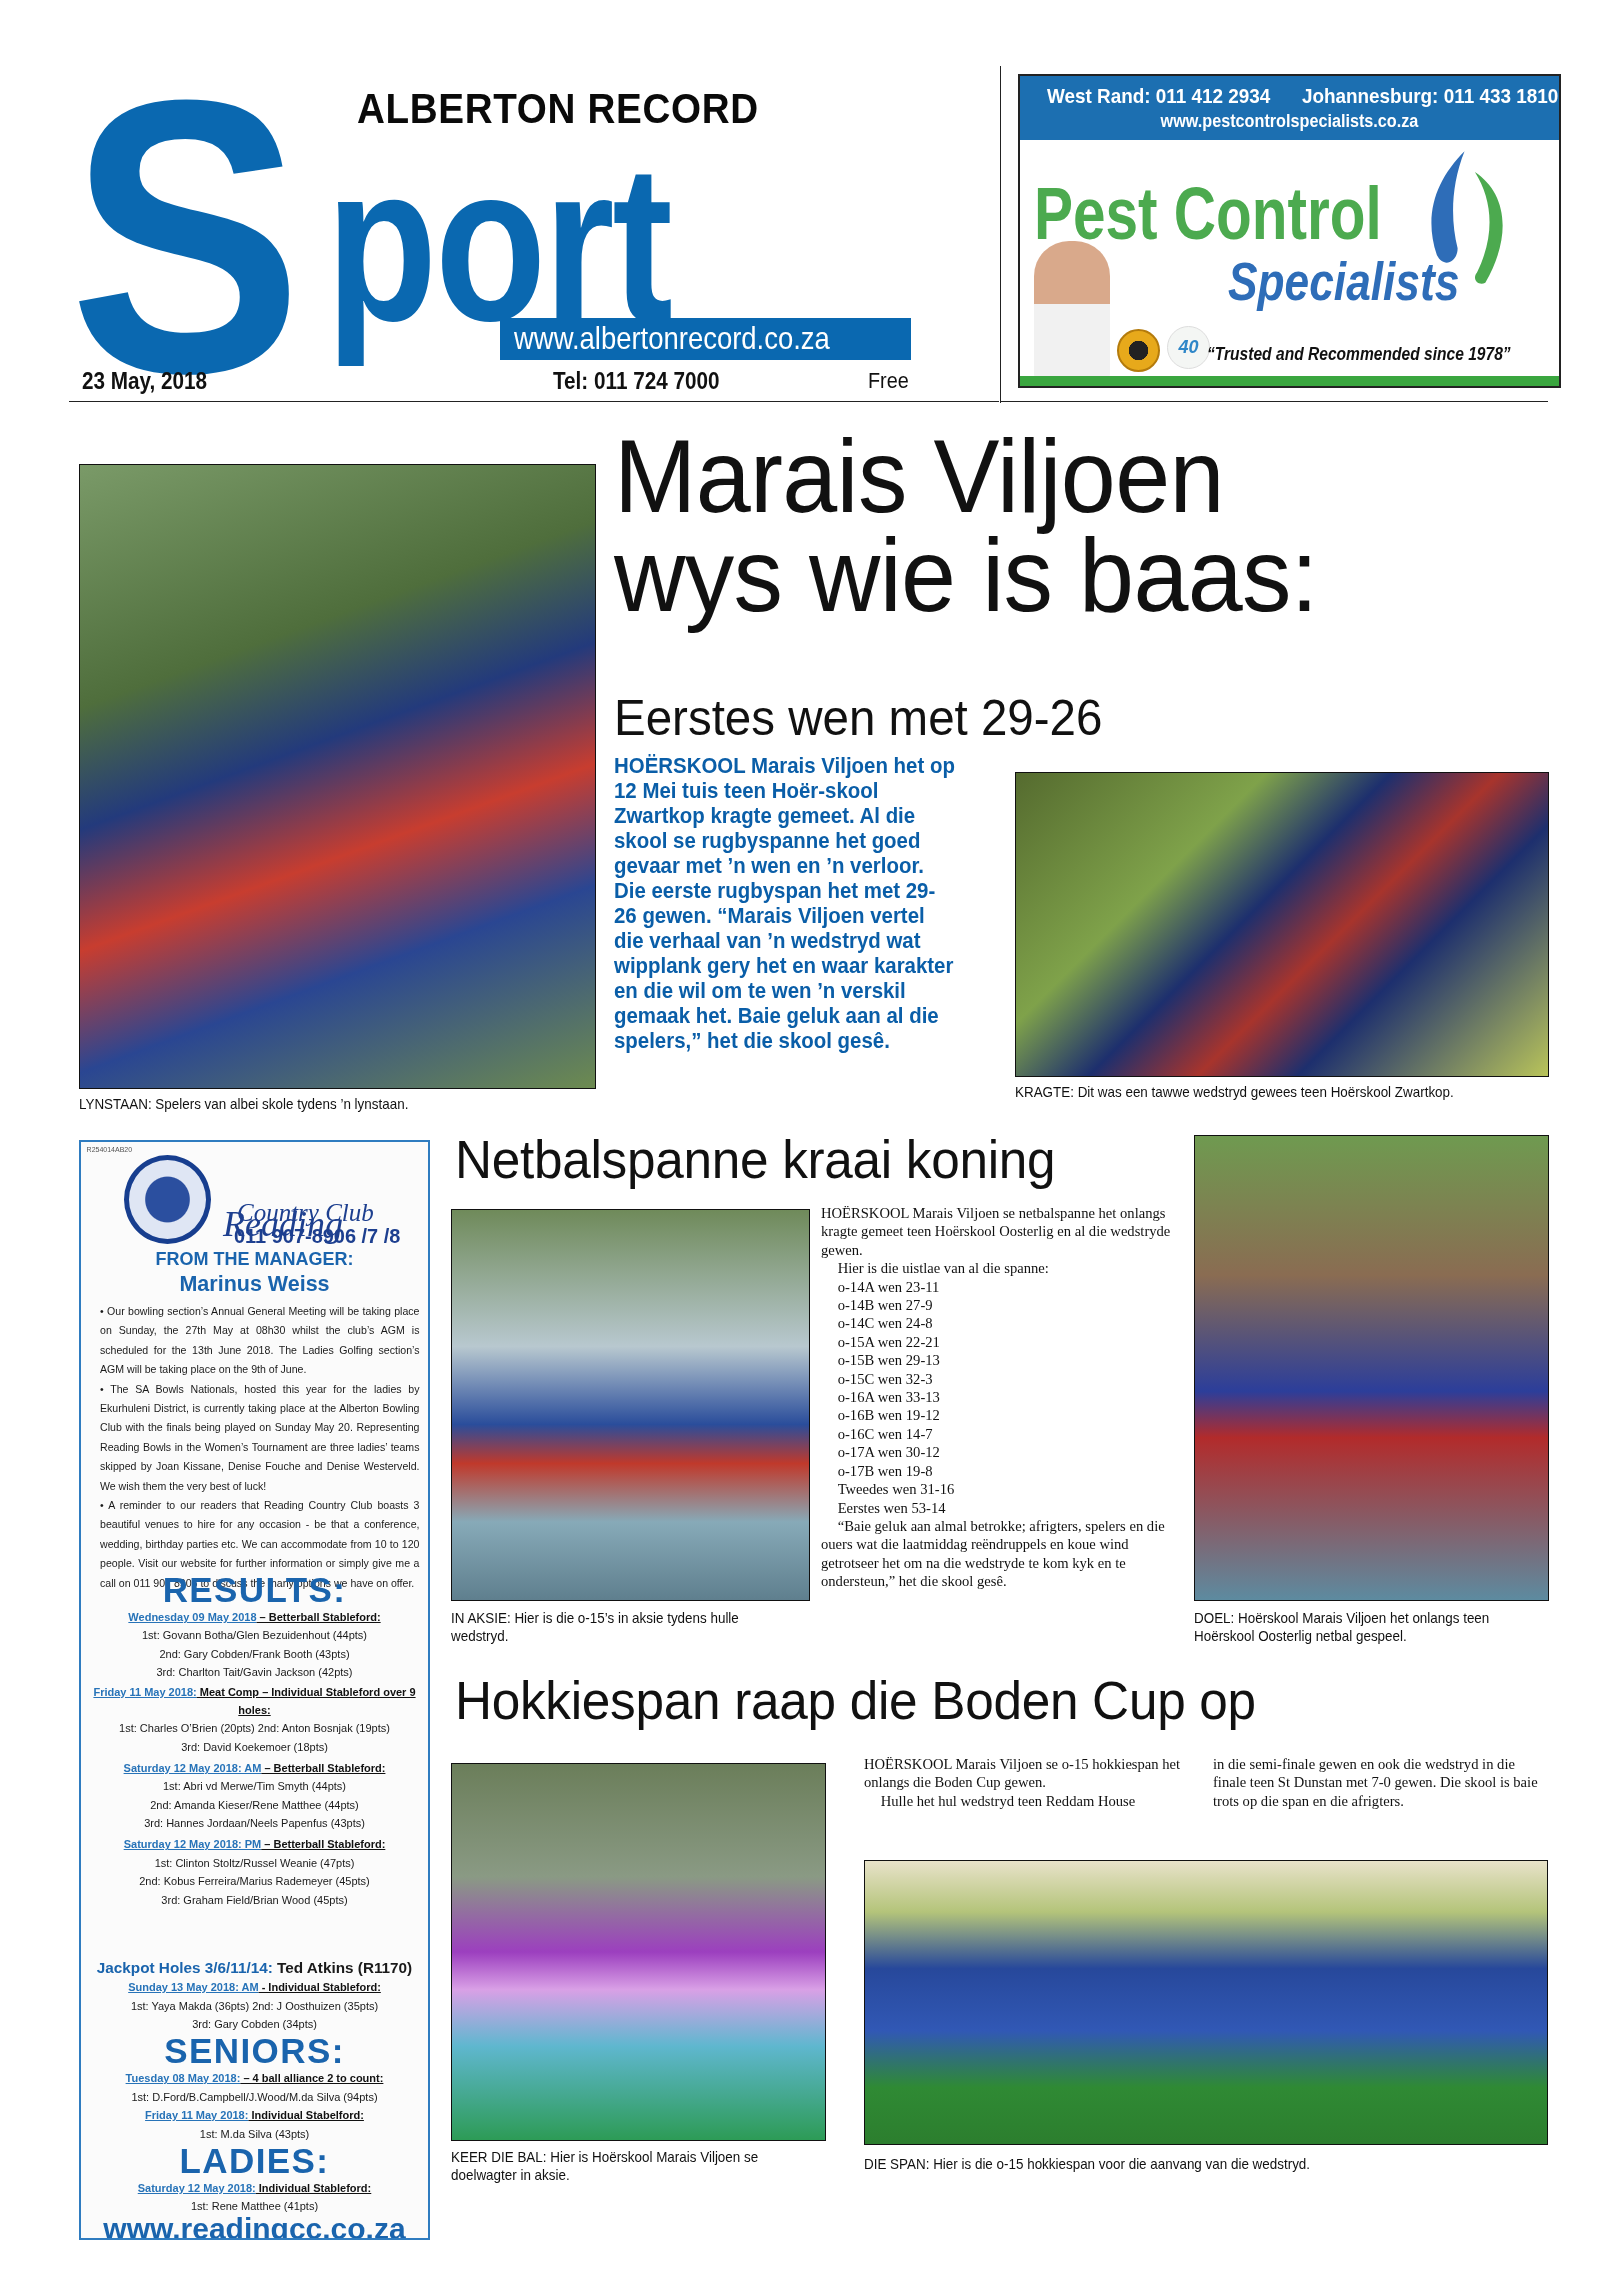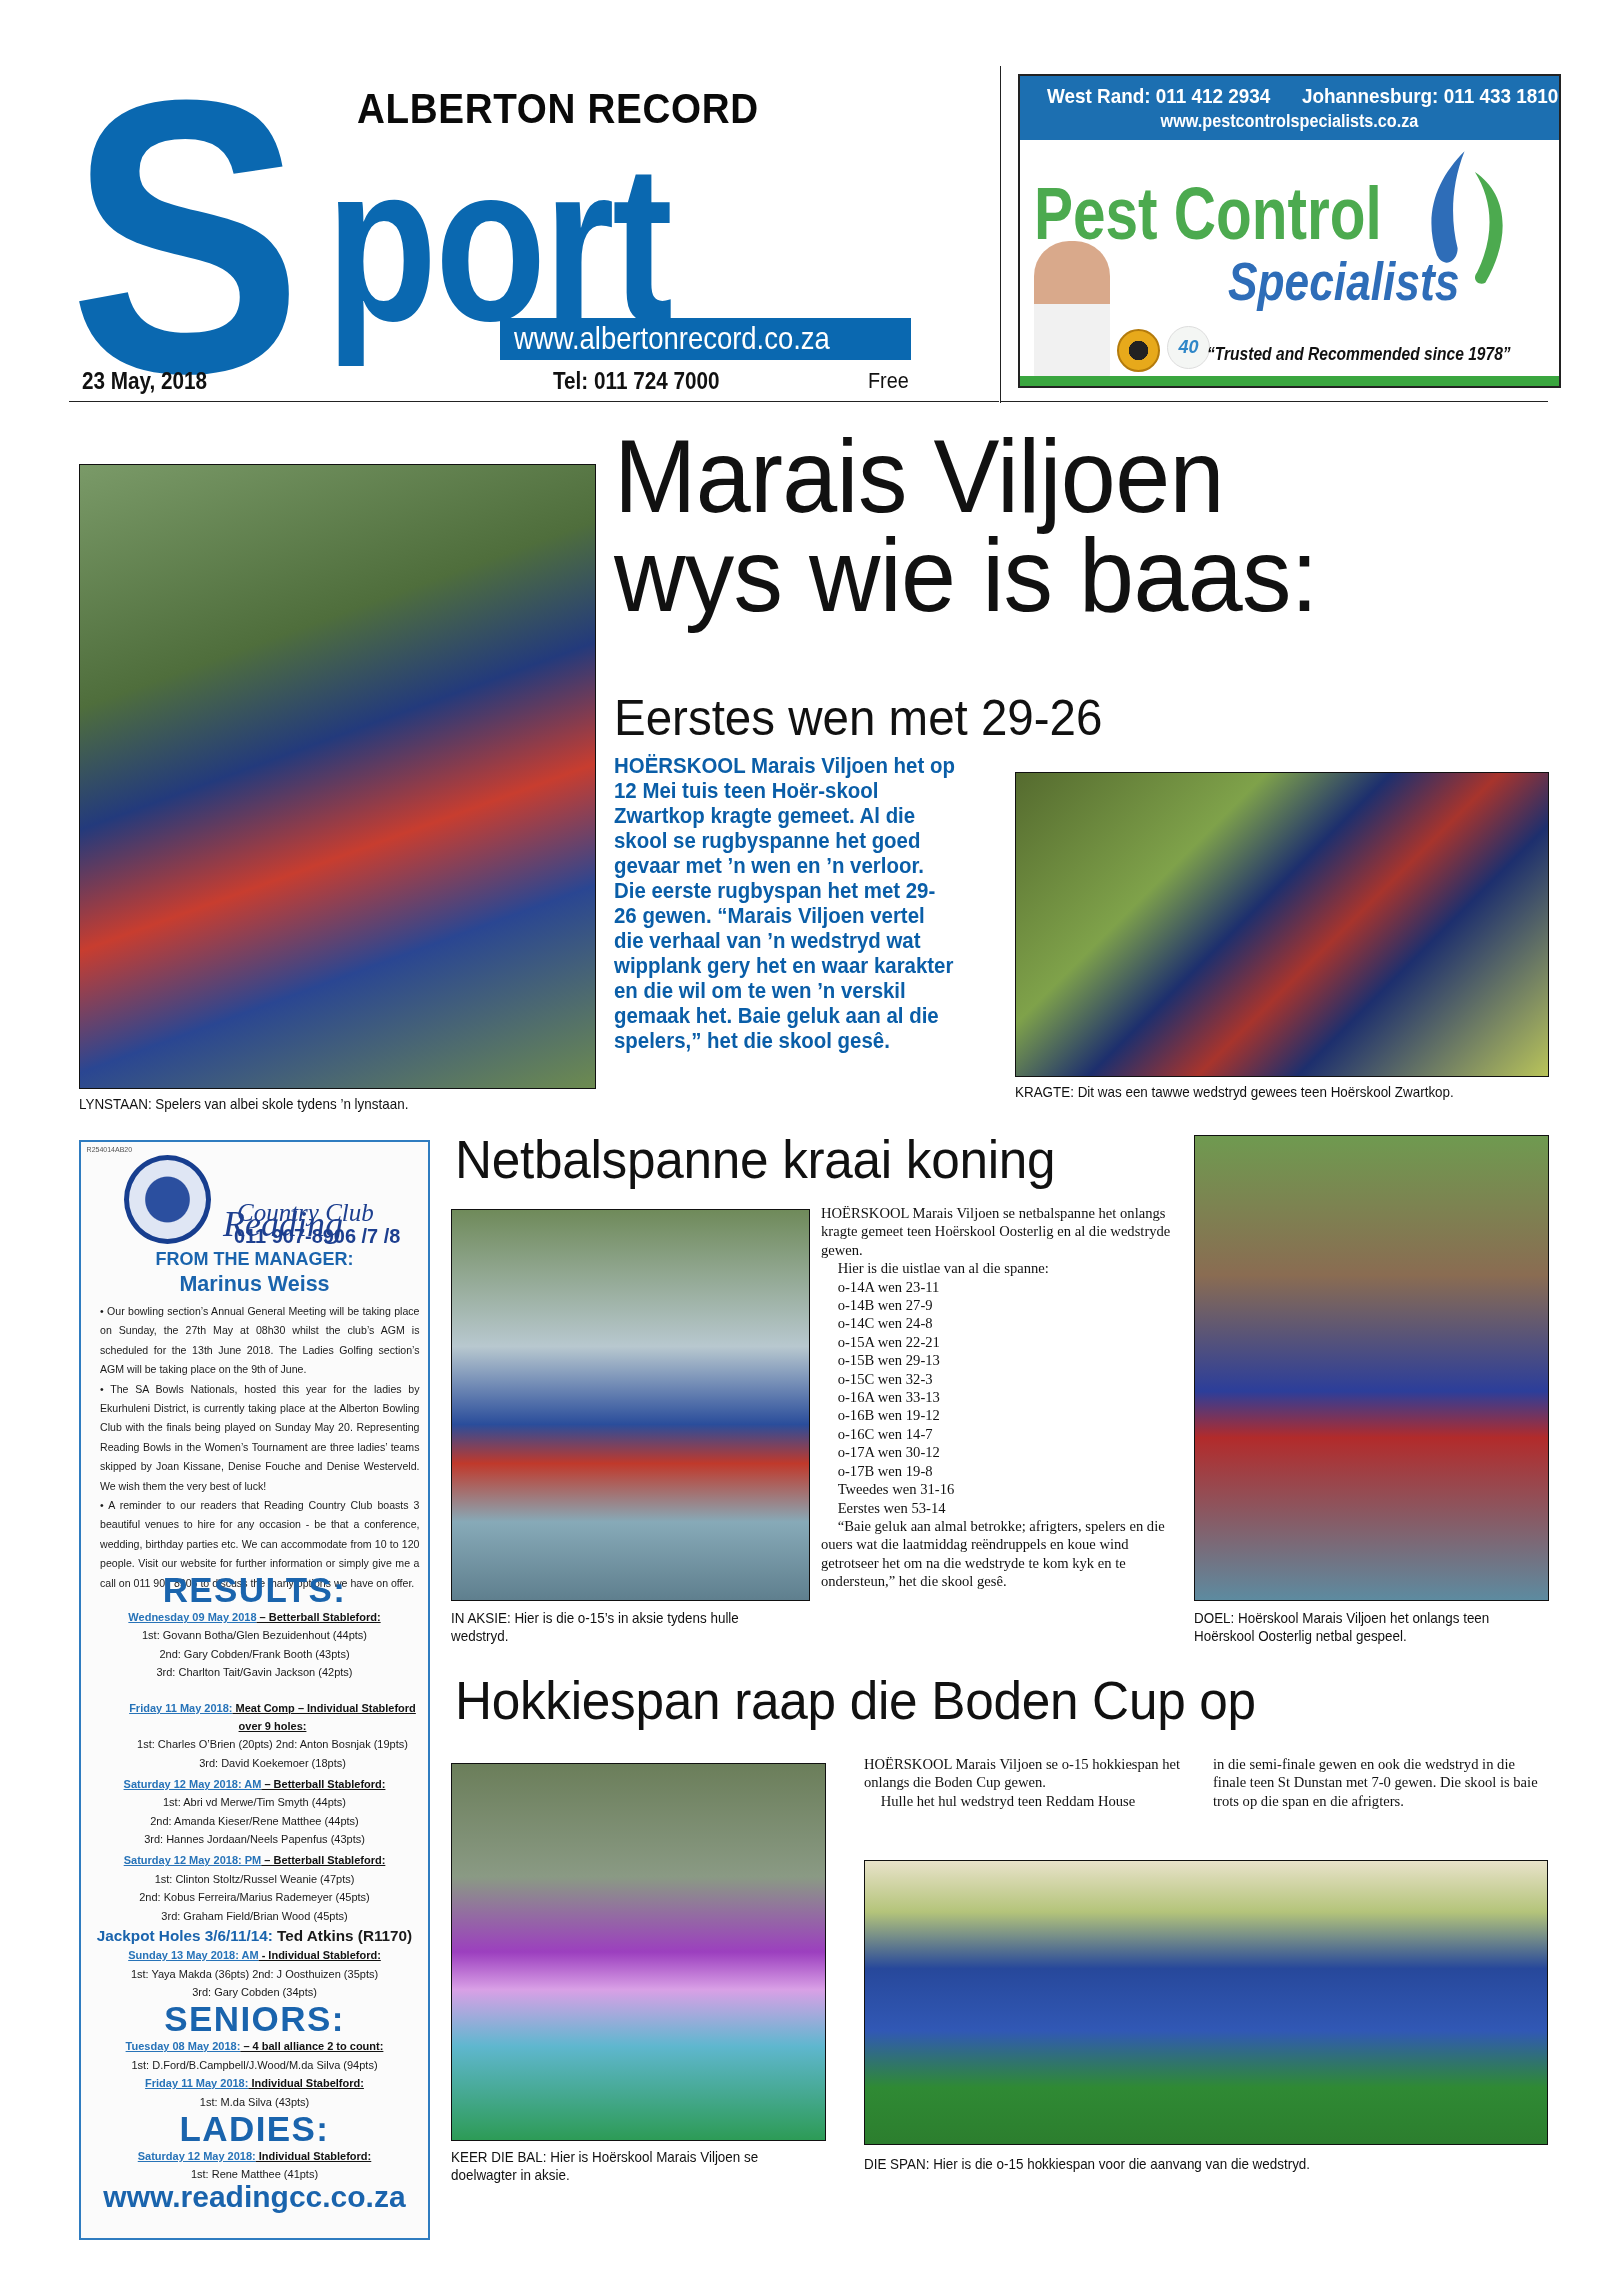--- a/index.html
+++ b/index.html
@@ -61,21 +61,21 @@
   .rcc-name2 { position: absolute; left: 156px; top: 57px; font-family: "Liberation Serif", serif; font-style: italic; font-size: 25px; color: #1d3f8f; }
   .rcc-phone { position: absolute; left: 153px; top: 82px; font-size: 21px; font-weight: bold; color: #1d3f8f; transform: scaleX(0.95); transform-origin: left top; }
   .rcc-mgr { position: absolute; left: 0; width: 100%; text-align: center; top: 104px; font-size: 18px; font-weight: bold; color: #1a64ad; line-height: 26px; }
   .rcc-mgr2 { position: absolute; left: 0; width: 100%; text-align: center; top: 130px; font-size: 21.5px; font-weight: bold; color: #1a64ad; }
   .rcc-body { position: absolute; left: 19px; top: 160px; width: 326px; font-size: 10.8px; line-height: 19.4px; color: #1a1a1a; text-align: justify; transform: scaleX(0.98); transform-origin: left top; }
   .rcc-body p { margin: 0; }
   .rcc-big { text-align: center; font-size: 35px; font-weight: bold; color: #1a64ad; letter-spacing: 1.4px; line-height: 36px; }
   .rcc-results { position: absolute; left: 0; width: 100%; top: 430px; text-align: center; font-size: 11px; line-height: 18.4px; color: #1a1a1a; }
   .rcc-results .ev-date { color: #2773b8; font-weight: bold; text-decoration: underline; }
   .rcc-results .ev-title { color: #111; font-weight: bold; text-decoration: underline; }
-  .rcc-jackpot { font-size: 15.3px; font-weight: bold; line-height: 21px; }
+  .rcc-jackpot { font-size: 15.3px; font-weight: bold; line-height: 21px; margin-top: 48px; }
   .rcc-jackpot .jp-label { color: #1a64ad; }
   .rcc-web { text-align: center; font-size: 30px; font-weight: bold; color: #1a64ad; margin-top: 4.2px; }
 </style>
 </head>
 <body>
 
 <div class="abs mast-sport">
   <span class="mast-S">S</span>
   <span class="mast-port">port</span>
 </div>
@@ -135,21 +135,21 @@
   </div>
   <div class="rcc-results">
     <div class="rcc-big">RESULTS:</div>
 
     <div>
       <span class="ev-date">Wednesday 09 May 2018</span><span class="ev-title"> – Betterball Stableford:</span>
       <div>1st: Govann Botha/Glen Bezuidenhout (44pts)</div>
       <div>2nd: Gary Cobden/Frank Booth (43pts)</div>
       <div>3rd: Charlton Tait/Gavin Jackson (42pts)</div>
     </div>
-    <div style="margin-top:17px;padding-left:36px;">
+    <div style="margin-top:1px;">
       <span class="ev-date">Friday 11 May 2018:</span><span class="ev-title"> Meat Comp – Individual Stableford over 9 holes:</span>
       <div>1st: Charles O’Brien (20pts) 2nd: Anton Bosnjak (19pts)</div>
       <div>3rd: David Koekemoer (18pts)</div>
     </div>
     <div style="margin-top:2.8px;">
       <span class="ev-date">Saturday 12 May 2018: AM</span><span class="ev-title"> – Betterball Stableford:</span>
       <div>1st: Abri vd Merwe/Tim Smyth (44pts)</div>
       <div>2nd: Amanda Kieser/Rene Matthee (44pts)</div>
       <div>3rd: Hannes Jordaan/Neels Papenfus (43pts)</div>
     </div>

